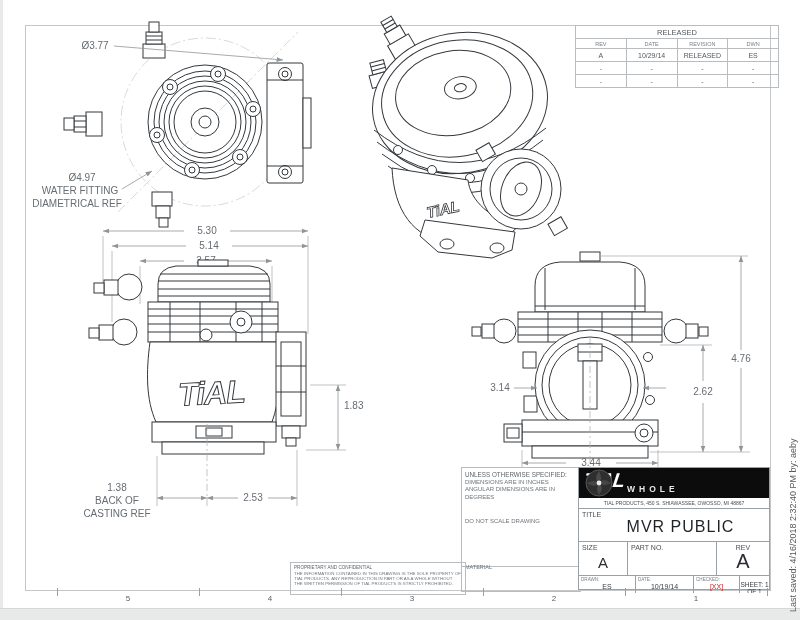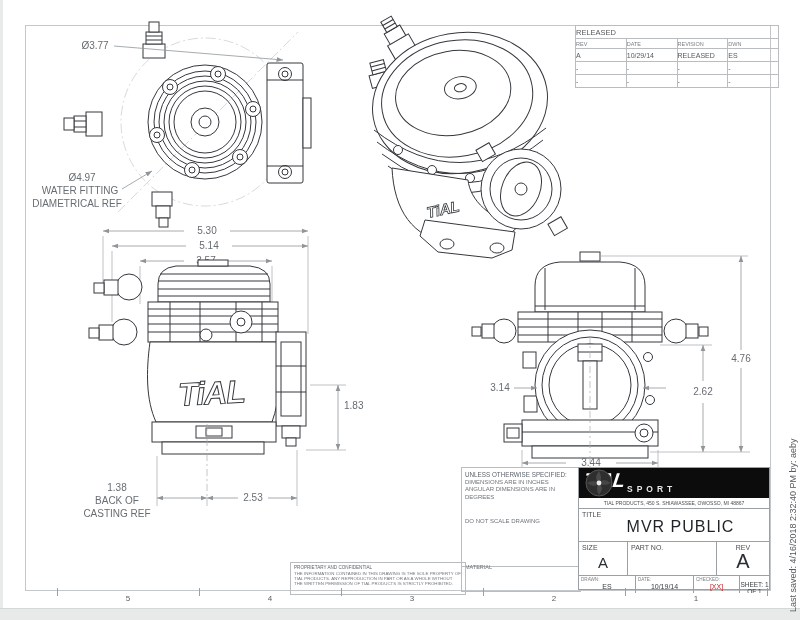--- a/index.html
+++ b/index.html
@@ -19,21 +19,21 @@
   .cl{fill:none;stroke:#a7acb0;stroke-width:.7;stroke-dasharray:7 3 2 3;}
   .dim{fill:none;stroke:#8f9599;stroke-width:.8;}
   .ext{fill:none;stroke:#a3a8ac;stroke-width:.7;}
   .dimtxt{fill:#676d73;font-size:10px;}
   .cast{font-size:32px;font-style:italic;font-weight:bold;fill:#ffffff;stroke:#34383c;stroke-width:1px;letter-spacing:-1px;}
   .cast2{font-size:15px;font-style:italic;font-weight:bold;fill:#ffffff;stroke:#34383c;stroke-width:.8px;}
 
   
   .rev-table{position:absolute;left:575px;top:25px;width:204px;border-collapse:collapse;
     font-size:7px;color:#55595d;table-layout:fixed;}
-  .rev-table td{border:1px solid #b9bdc0;padding:0;height:12px;overflow:hidden;}
+  .rev-table td{border:1px solid #b9bdc0;text-align:center;padding:0;height:12px;overflow:hidden;}
   .rev-table .hdr td{height:9px;font-size:5.5px;color:#7c8186;}
   .rev-table .banner td{height:12px;font-size:7.5px;}
 
   
   .notes{position:absolute;left:461px;top:467px;width:116px;height:95px;border:1px solid #b9bdc0;
     border-right:none;padding:3px 0 0 3px;font-size:6px;line-height:7.5px;color:#6e747a;}
   .notes .n1{font-size:6.3px;color:#5f656b;}
   .notes .noscale{margin-top:17px;}
   .material{position:absolute;left:461px;top:562px;width:116px;height:27px;border:1px solid #b9bdc0;
     border-right:none;border-top:none;font-size:5.5px;color:#6e747a;padding-left:3px;padding-top:2px;}
@@ -383,21 +383,21 @@
 </div>
 <div class="proprietary">
   <div class="ph">PROPRIETARY AND CONFIDENTIAL</div>
   <div>THE INFORMATION CONTAINED IN THIS DRAWING IS THE SOLE PROPERTY OF TIAL PRODUCTS. ANY REPRODUCTION IN PART OR AS A WHOLE WITHOUT THE WRITTEN PERMISSION OF TIAL PRODUCTS IS STRICTLY PROHIBITED.</div>
 </div>
 
 <div class="tblock">
   <div class="logo-bar">
     <div class="logo-main">TiAL</div>
     <div class="logo-i-dot"></div>
-    <div class="logo-sub">SPORT</div>
+    <div class="logo-sub">WHOLE</div>
     <svg class="logo-wheel" width="34" height="28" viewBox="0 0 34 28">
       <circle cx="20" cy="14" r="13" fill="#2e2e2e"></circle>
       <circle cx="20" cy="14" r="13" fill="none" stroke="#555" stroke-width="1"></circle>
       <path d="M20,2 Q24,9 20,14 Q14,10 20,2" fill="#4a4a4a"></path>
       <path d="M32,14 Q25,18 20,14 Q24,8 32,14" fill="#454545"></path>
       <path d="M20,26 Q16,19 20,14 Q26,18 20,26" fill="#4a4a4a"></path>
       <path d="M8,14 Q15,10 20,14 Q16,20 8,14" fill="#454545"></path>
       <circle cx="20" cy="14" r="2.4" fill="#e9e9e9"></circle>
     </svg>
   </div>

